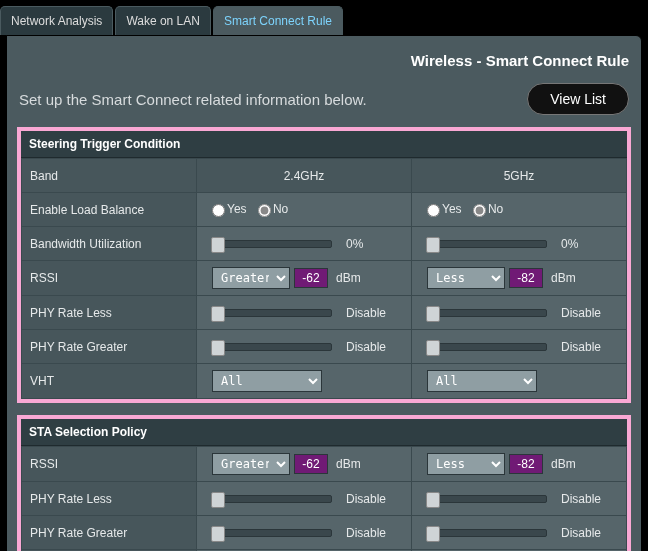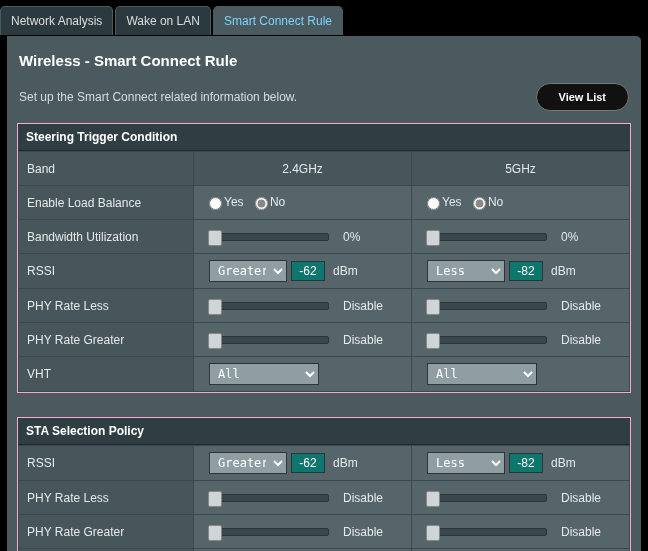--- a/index.html
+++ b/index.html
@@ -37,41 +37,42 @@
     background: #4b5a5f;
     border: 1px solid #000;
     border-radius: 0 6px 6px 6px;
     padding: 10px 10px 10px 10px;
   }
   .page-title {
     color: #fff;
     font-size: 15px;
     font-weight: bold;
     padding: 6px 2px 10px 2px;
+    text-align: right;
   }
   .subrow {
     display: flex;
     align-items: center;
     justify-content: space-between;
     padding: 4px 2px 12px 2px;
   }
-  .subtext { color: #d7dbdd; font-size: 12px; }
+  .subtext { color: #d7dbdd; font-size: 15px; }
   .viewlist {
     background: #111;
     color: #fff;
     border: 1px solid #777;
     border-radius: 18px;
     padding: 7px 22px;
-    font-weight: bold;
-    font-size: 11px;
+    font-weight: normal;
+    font-size: 14px;
     cursor: pointer;
   }
   .section {
-    border: 1px solid #f9a8d4;
-    margin-bottom: 24px;
+    border: 4px solid #f9a8d4;
+    margin-bottom: 12px;
   }
   .section-header {
     background: #2f3e43;
     color: #fff;
     font-weight: bold;
     font-size: 12px;
     padding: 6px 8px;
     border-bottom: 1px solid #1f2a2e;
   }
   table {
@@ -130,21 +131,21 @@
     background: #8f9ea3;
     color: #fff;
     border: 1px solid #2b363a;
     font-family: monospace;
     font-size: 12px;
     padding: 2px 4px;
     width: 78px;
     height: 22px;
   }
   .numbox {
-    background: #0f766e;
+    background: #701a75;
     color: #fff;
     border: 1px solid #2b363a;
     width: 34px;
     height: 20px;
     text-align: center;
     font-size: 12px;
   }
   .unit { margin-left: 4px; color: #e6e9ea; }
   .inline { display: inline-flex; align-items: center; gap: 4px; }
 </style>

